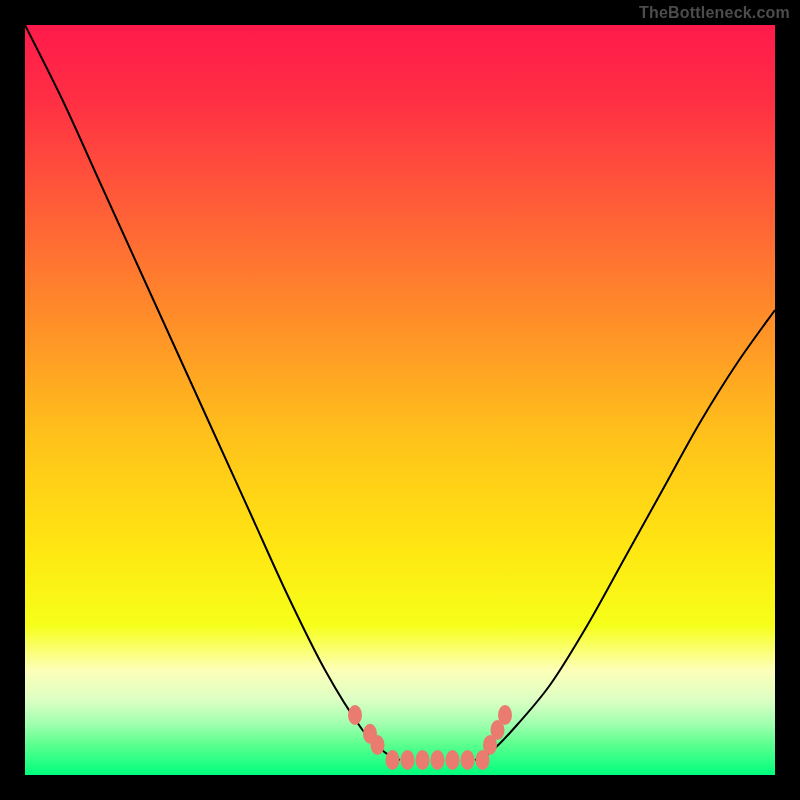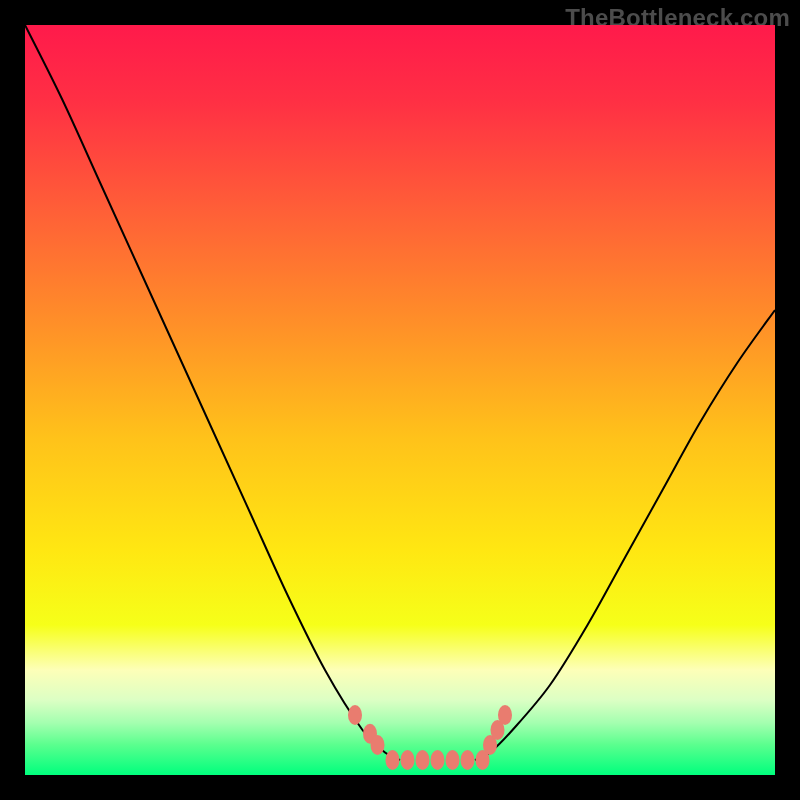--- a/index.html
+++ b/index.html
@@ -23,21 +23,21 @@
     top: 25px;
     left: 25px;
     width: 750px;
     height: 750px;
   }
   .watermark {
     position: absolute;
     top: 4px;
     right: 10px;
     color: #4c4c4c;
-    font-size: 24px;
+    font-size: 16px;
     letter-spacing: 0.2px;
     font-weight: 600;
   }
 </style>
 </head>
 <body>
 
 <div class="frame">
   <div class="watermark">TheBottleneck.com</div>
   <svg class="plot" viewBox="0 0 750 750" preserveAspectRatio="none">

